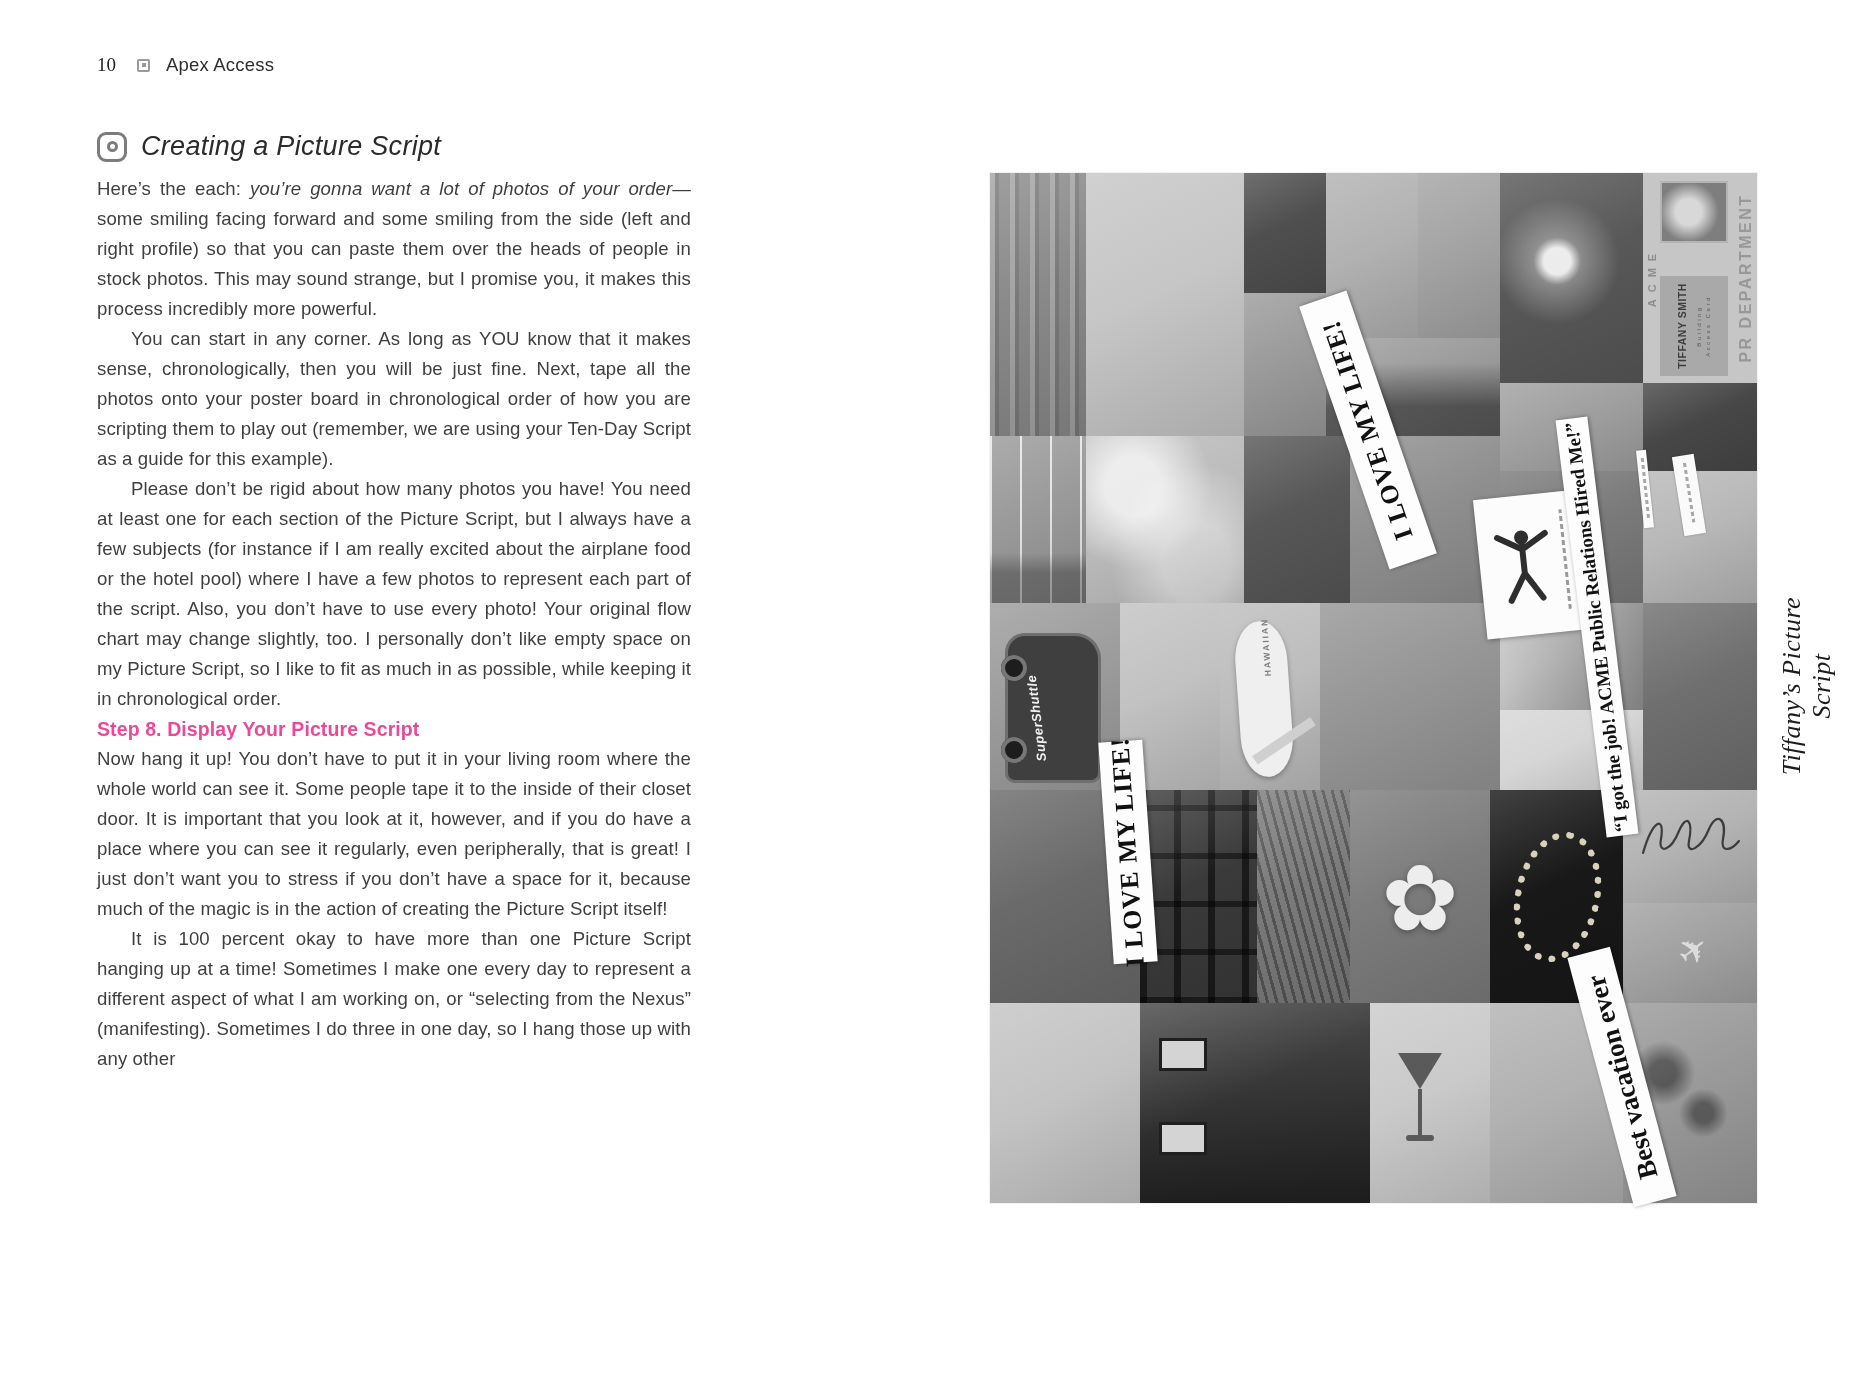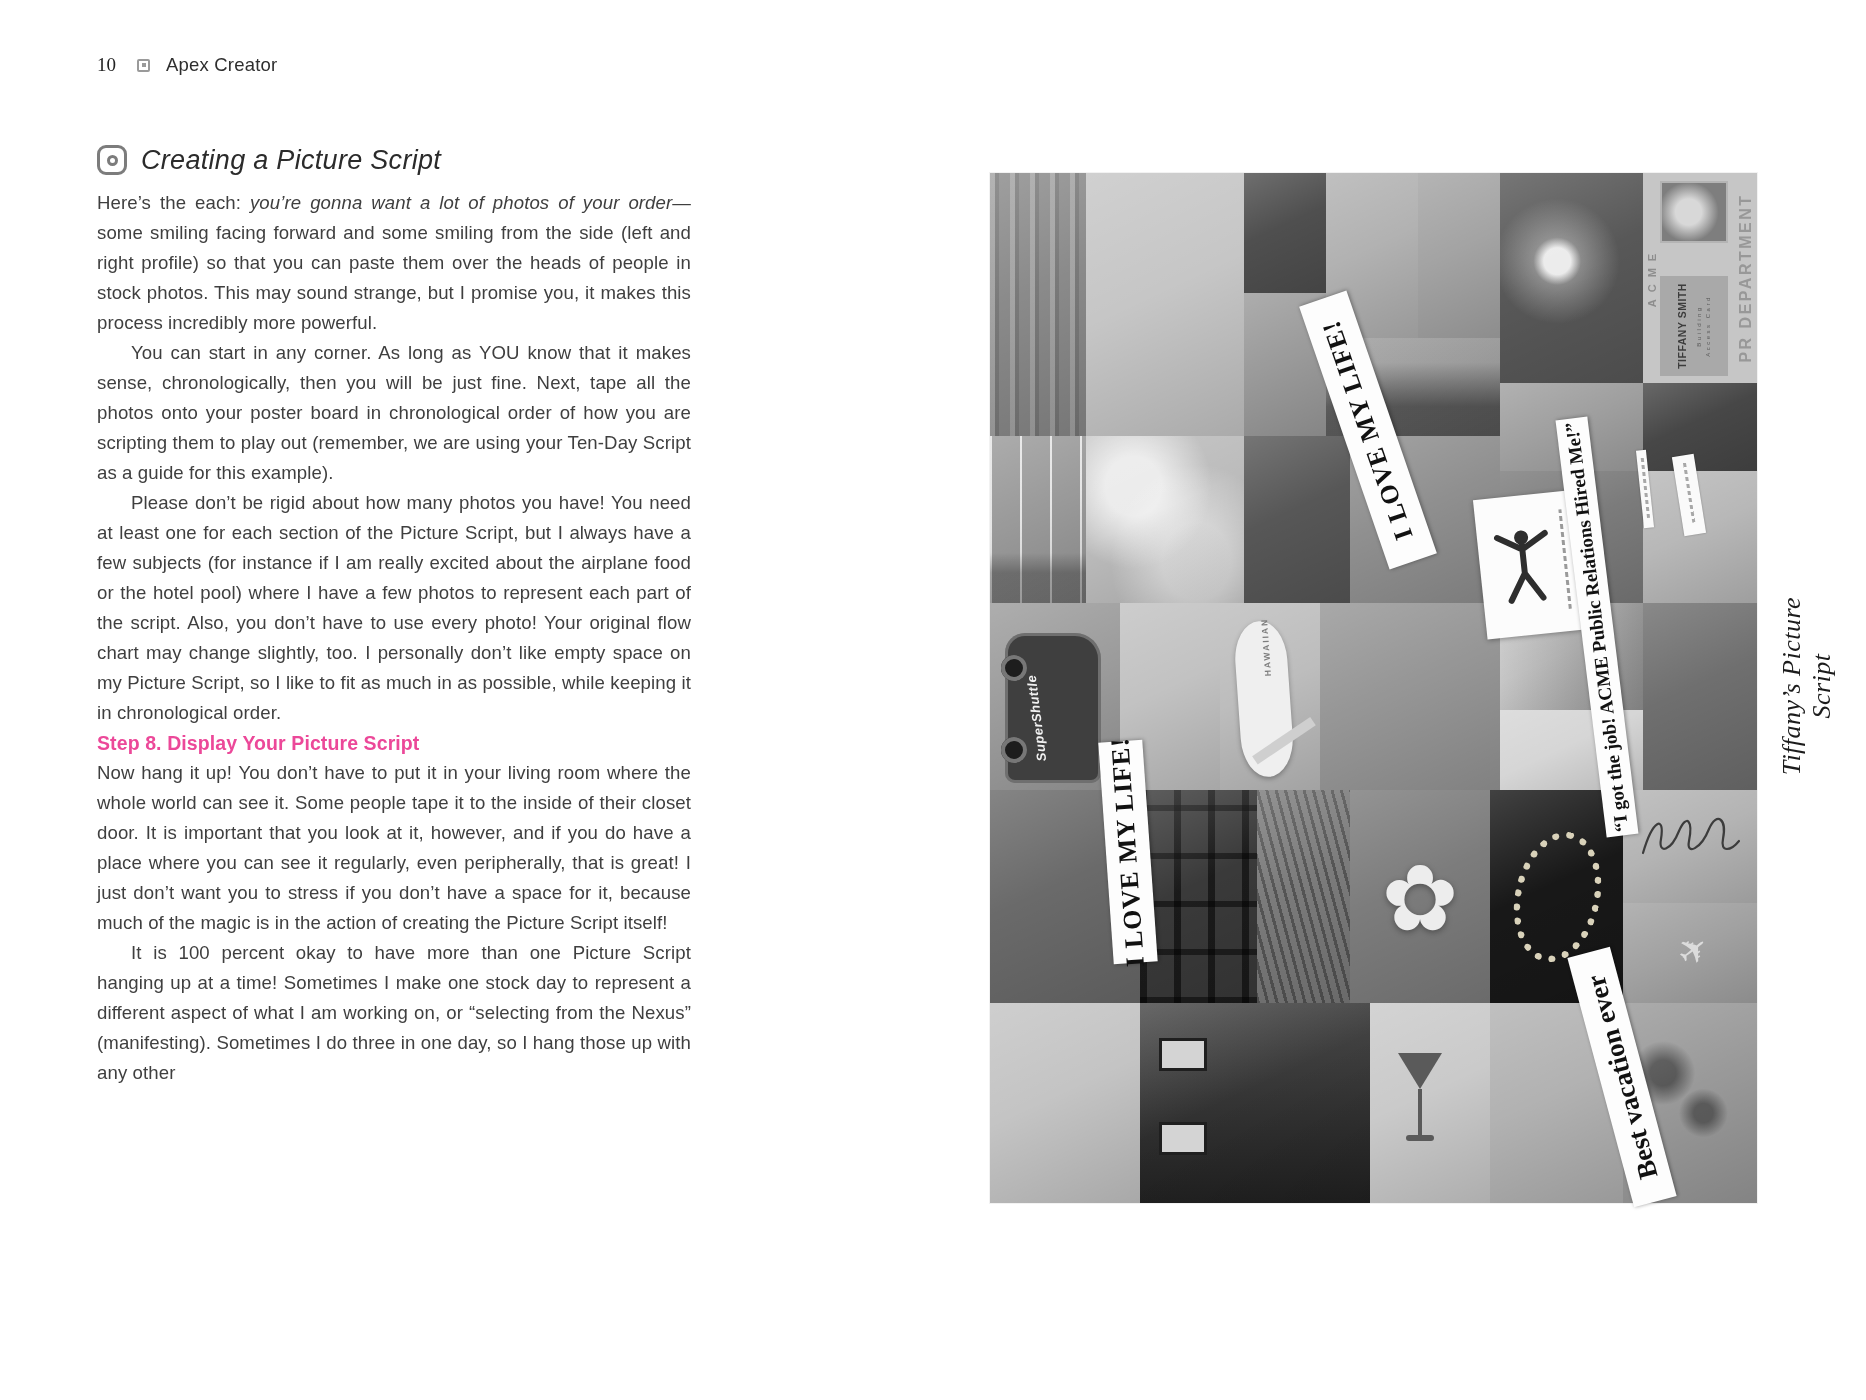--- a/index.html
+++ b/index.html
@@ -10,21 +10,21 @@
   
   .text-col { position:absolute; left:97px; top:54px; width:594px; }
   .running-head { display:flex; align-items:center; height:22px; }
   .page-num { font-family:"Liberation Serif", serif; font-size:19px; color:#222; }
   .head-orn { width:13px; height:13px; border:2px solid #9a9a9a; border-radius:2px;
     margin-left:21px; position:relative; }
   .head-orn::after { content:""; position:absolute; left:2.5px; top:2.5px; width:4px; height:4px;
     background:#9a9a9a; }
   .book-title { font-size:18.5px; color:#2e2e2e; margin-left:16px; letter-spacing:.2px; }
 
-  .section-head { display:flex; align-items:flex-start; margin-top:69px; }
+  .section-head { display:flex; align-items:center; margin-top:55px; }
   .cam-icon { width:30px; height:30px; border:3.5px solid #7c7c7c; border-radius:9px;
     display:flex; align-items:center; justify-content:center; flex:0 0 auto; }
   .cam-icon i { display:block; width:11px; height:11px; border:3.5px solid #7c7c7c;
     border-radius:50%; }
   .section-title { font-style:italic; font-size:27px; color:#2b2b2b; margin-left:14px;
     letter-spacing:.3px; }
 
   .body-text { margin-top:12px; font-size:18.6px; line-height:30px; color:#3f3f3f;
     text-align:justify; letter-spacing:.1px; }
   .body-text p { margin:0; }
@@ -134,38 +134,38 @@
 </style>
 </head>
 <body>
 
 <div class="page">
 
   <div class="text-col">
     <div class="running-head">
       <span class="page-num">10</span>
       <span class="head-orn"></span>
-      <span class="book-title">Apex Creator</span>
+      <span class="book-title">Apex Access</span>
     </div>
 
     <div class="section-head">
       <span class="cam-icon">
           <i></i>
         </span>
       <span class="section-title">Creating a Picture Script</span>
     </div>
 
     <div class="body-text">
       <p><span>Here’s the each: </span><em class="loose">you’re gonna want a lot of photos of your order</em><span>—some smiling facing forward and some smiling from the side (left and right profile) so that you can paste them over the heads of people in stock photos. This may sound strange, but I promise you, it makes this process incredibly more powerful.</span></p>
       <p class="indent">You can start in any corner. As long as YOU know that it makes sense, chronologically, then you will be just fine.  Next, tape all the photos onto your poster board in chronological order of how you are scripting them to play out (remember, we are using your Ten-Day Script as a guide for this example).</p>
       <p class="indent">Please don’t be rigid about how many photos you have! You need at least one for each section of the Picture Script, but I always have a few subjects (for instance if I am really excited about the airplane food or the hotel pool) where I have a few photos to represent each part of the script. Also, you don’t have to use every photo! Your original flow chart may change slightly, too. I personally don’t like empty space on my Picture Script, so I like to fit as much in as possible, while keeping it in chronological order.</p>
 
       <p class="step-heading">Step 8. Display Your Picture Script</p>
       <p>Now hang it up! You don’t have to put it in your living room where the whole world can see it. Some people tape it to the inside of their closet door. It is important that you look at it, however, and if you do have a place where you can see it regularly, even peripherally, that is great! I just don’t want you to stress if you don’t have a space for it, because much of the magic is in the action of creating the Picture Script itself!</p>
-      <p class="indent">It is 100 percent okay to have more than one Picture Script hanging up at a time! Sometimes I make one stock day to represent a different aspect of what I am working on, or “selecting from the Nexus” (manifesting). Sometimes I do three in one day, so I hang those up with any other</p>
+      <p class="indent">It is 100 percent okay to have more than one Picture Script hanging up at a time! Sometimes I make one every day to represent a different aspect of what I am working on, or “selecting from the Nexus” (manifesting). Sometimes I do three in one day, so I hang those up with any other</p>
     </div>
   </div>
 
   <div class="collage">
     <div class="tiles" id="tiles">
         <div class="tile" data-tile="city-street" style="left: 0px; top: 0px; width: 96px; height: 263px; background-color: rgb(138, 138, 138);"></div>
         <div class="tile" data-tile="pier-plaza" style="left: 96px; top: 0px; width: 158px; height: 263px; background-color: rgb(198, 198, 198);"></div>
         <div class="tile" data-tile="office-desk" style="left: 254px; top: 0px; width: 82px; height: 120px; background-color: rgb(79, 79, 79);"></div>
         <div class="tile" data-tile="gateway-palms" style="left: 254px; top: 120px; width: 82px; height: 143px; background-color: rgb(155, 155, 155);"></div>
         <div class="tile" data-tile="pots-planters" style="left: 336px; top: 0px; width: 92px; height: 165px; background-color: rgb(178, 178, 178);"></div>

